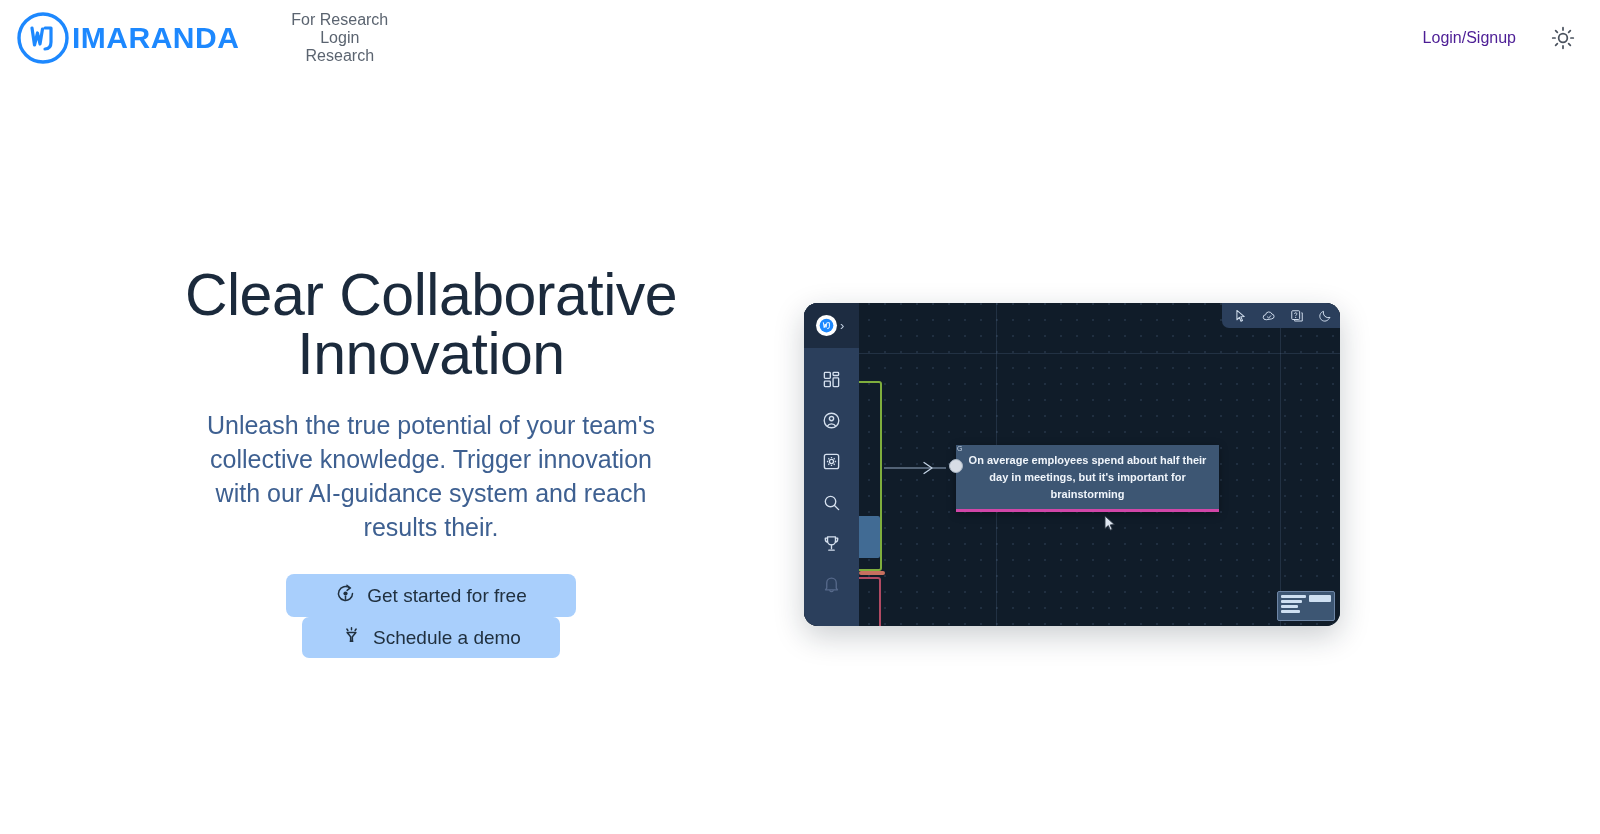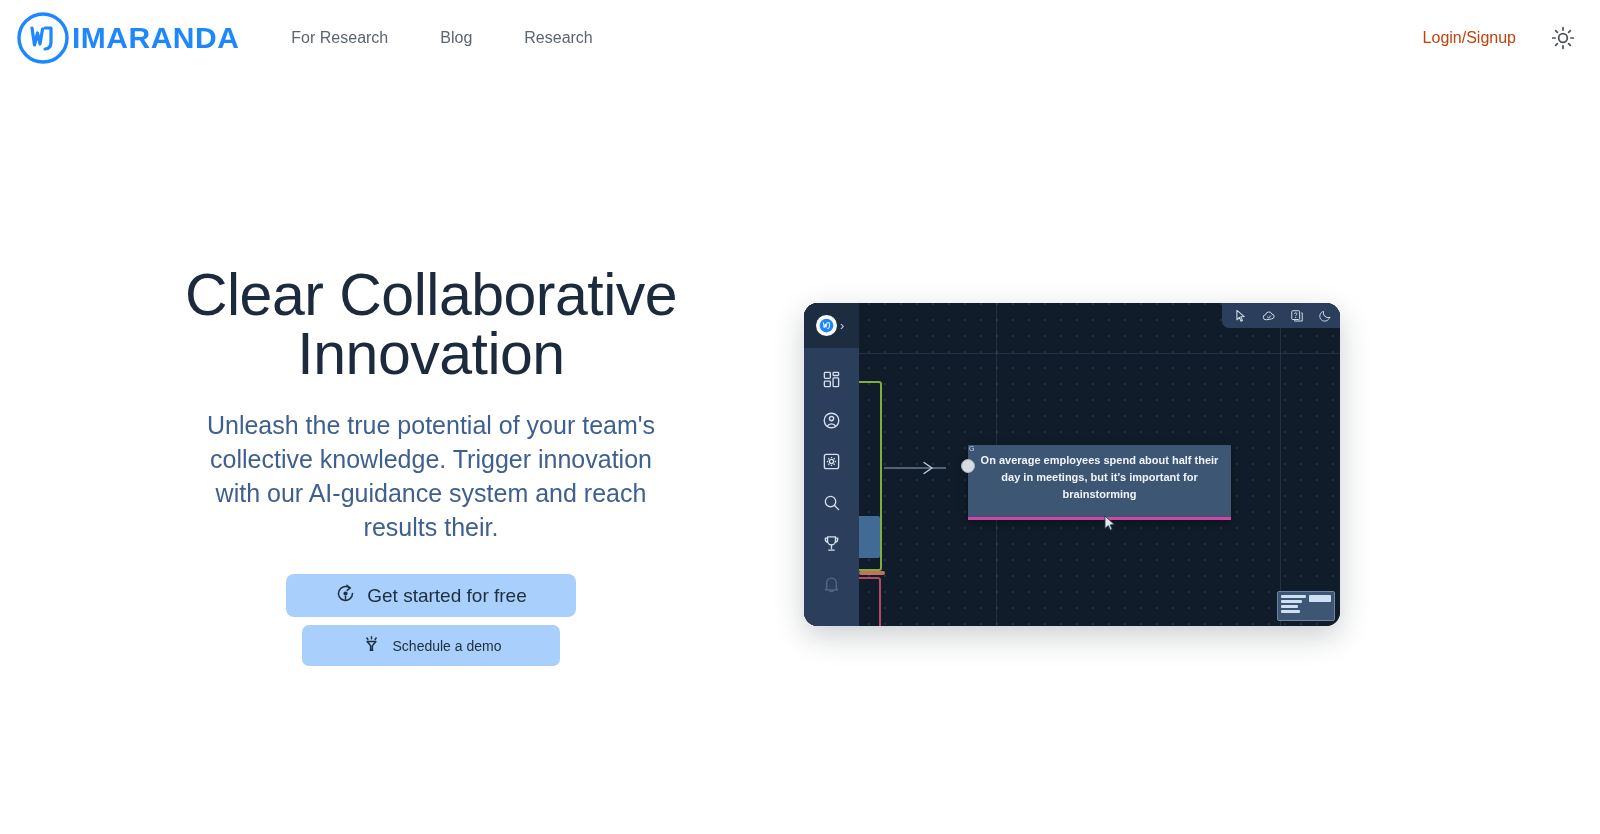--- a/index.html
+++ b/index.html
@@ -17,30 +17,30 @@
     display: flex; align-items: center;
     padding: 0 24px 0 14px;
     background: #ffffff;
   }
   .brand { display: flex; align-items: center; }
   .brand-mark { width: 58px; height: 58px; display: block; }
   .brand-name {
     font-size: 30px; font-weight: bold; letter-spacing: .5px;
     color: #1d88fe;
   }
-  .nav { display: flex; align-items: center; margin-left: 26px; }
+  .nav { display: flex; align-items: center; margin-left: 26px; flex-direction: column; }
   .nav-link {
     font-size: 16px; color: #5b6470;
     padding: 0 26px; text-decoration: none; cursor: pointer;
     white-space: nowrap;
   }
   .header-right {
     margin-left: auto; display: flex; align-items: center; gap: 34px;
   }
-  .login-link { font-size: 16px; color: #c2410c; cursor: pointer; }
+  .login-link { font-size: 16px; color: #4c1d95; cursor: pointer; }
   .theme-toggle { width: 26px; height: 26px; cursor: pointer; display:block; }
 
   
   .hero {
     position: absolute; top: 76px; left: 0;
     width: 1600px; height: 758px;
     display: flex; align-items: flex-start;
   }
   .hero-left {
     width: 790px; padding-left: 72px; padding-top: 190px;
@@ -50,30 +50,30 @@
     font-size: 59px; line-height: 1.0; font-weight: normal;
     color: #1b2a3c; letter-spacing: -0.5px;
     max-width: 560px; margin: 0 auto;
   }
   .subhead {
     margin: 24px auto 0; max-width: 480px;
     font-size: 25px; line-height: 1.36; color: #3e6091;
   }
   .cta-group {
     margin-top: 30px; display: flex; flex-direction: column;
-    align-items: center; gap: 8px;
+    align-items: center; 
   }
   .cta {
     display: flex; align-items: center; justify-content: center; gap: 11px;
     background: #a9cffc; color: #20303f;
     border: none; border-radius: 8px; cursor: pointer;
     font-family: "Liberation Sans", sans-serif;
   }
   .cta-primary { width: 290px; height: 43px; font-size: 19px; }
-  .cta-secondary { width: 258px; height: 41px; font-size: 14px; border-radius: 7px; }
+  .cta-secondary { width: 258px; height: 41px; font-size: 19px; border-radius: 7px; }
   .cta svg { flex: 0 0 auto; }
 
   
   .app-shot {
     position: relative; margin-left: 14px; margin-top: 227px;
     width: 536px; height: 323px;
     border-radius: 14px;
     background: #121e2b;
     box-shadow: 0 10px 30px rgba(20,30,45,.22);
     overflow: hidden;
@@ -134,25 +134,25 @@
   .card-blue {
     position: absolute; left: 53px; top: 213px; width: 23px; height: 42px;
     background: #416b94; border-radius: 2px;
   }
   .arrow-line {
     position: absolute; left: 85px; top: 470px;
   }
 
   
   .note {
-    position: absolute; left: 164px; top: 142px;
+    position: absolute; left: 152px; top: 142px;
     width: 263px;
     background: #3d5673;
     border-bottom: 3px solid #d246a8;
-    padding: 7px 9px 14px;
+    padding: 7px 9px 6px;
     box-shadow: 0 2px 8px rgba(0,0,0,.35);
   }
   .note-text {
     font-size: 11px; line-height: 1.55; color: #f0f5fb;
     font-weight: bold; text-align: center;
   }
   .note-badge {
     position: absolute; left: 1px; top: 0px;
     font-size: 7px; color: #c9d6e6; line-height: 1;
   }
@@ -197,21 +197,21 @@
         <circle cx="29" cy="29" r="24" fill="none" stroke="#1d88fe" stroke-width="3.4"></circle>
         <path d="M18 19 L20.5 36 L23.5 24 L26 35 L28.5 20" fill="none" stroke="#1d88fe" stroke-width="3.2" stroke-linejoin="round" stroke-linecap="round"></path>
         <path d="M31 19 L37 19 L37 33 Q37 40 31 40" fill="none" stroke="#1d88fe" stroke-width="3.2" stroke-linejoin="round" stroke-linecap="round"></path>
       </svg>
     </span>
     <span class="brand-name">IMARANDA</span>
   </div>
 
   <nav class="nav">
     <a class="nav-link">For Research</a>
-    <a class="nav-link">Blog</a>
+    <a class="nav-link">Login</a>
     <a class="nav-link">Research</a>
   </nav>
 
   <div class="header-right">
     <span class="login-link">Login/Signup</span>
     <span>
       <svg class="theme-toggle" viewBox="0 0 24 24" fill="none" stroke="#4a525e" stroke-width="1.6" stroke-linecap="round">
         <circle cx="12" cy="12" r="4"></circle>
         <path d="M12 2.5v2.2M12 19.3v2.2M2.5 12h2.2M19.3 12h2.2M5.2 5.2l1.6 1.6M17.2 17.2l1.6 1.6M18.8 5.2l-1.6 1.6M6.8 17.2l-1.6 1.6"></path>
       </svg>

